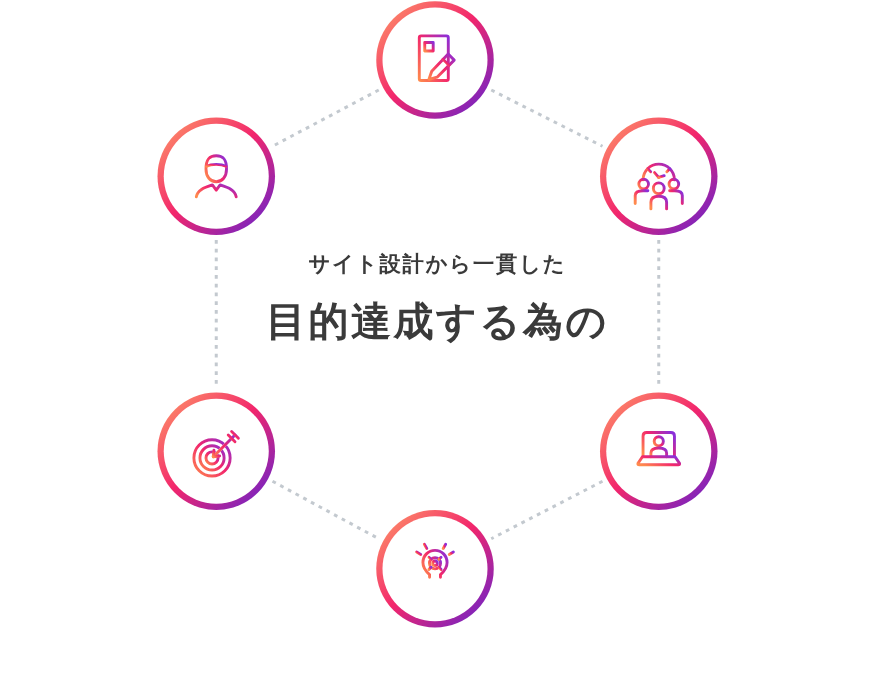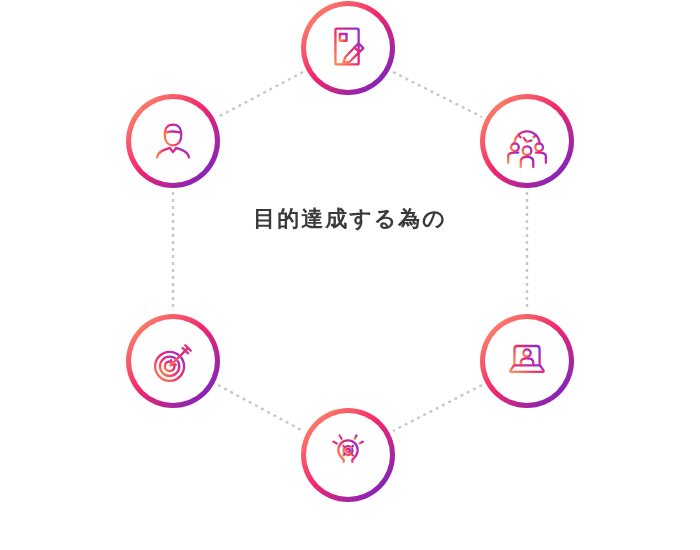--- a/index.html
+++ b/index.html
@@ -34,21 +34,21 @@
   .node-bottom{left:301px;top:408px;}
   .center-text{
     position:absolute;left:0;right:0;top:204px;
     text-align:center;color:var(--text-color);
   }
   .center-text .subtitle{
     font-size:17px;font-weight:700;letter-spacing:1.5px;line-height:1;
     margin:0 0 14px 0;
   }
   .center-text .title-line{
-    font-size:22px;font-weight:700;letter-spacing:2px;line-height:1.38;
+    font-size:32px;font-weight:700;letter-spacing:2px;line-height:1.38;
     margin:0;
   }
   .icon-stroke{fill:none;stroke-width:2.4;stroke-linecap:round;stroke-linejoin:round;}
 </style>
 </head>
 <body>
 
 <div class="diagram">
 
   <svg class="connectors" viewBox="0 0 700 550">
@@ -219,16 +219,17 @@
           <path d="M30,11.3 V7.3"></path>
           <path d="M36.8,13.2 L38.8,9.8"></path>
           <path d="M41.8,18.2 L45.2,16.2"></path>
           <path d="M44,25 H48"></path>
         </g>
       </svg>
     </div>
   </div>
 
   <div class="center-text">
+    <p class="subtitle">サイト設計から一貫した</p>
     <p class="title-line">目的達成する為の</p>
   </div>
 
 </div>
 
 </body></html>

